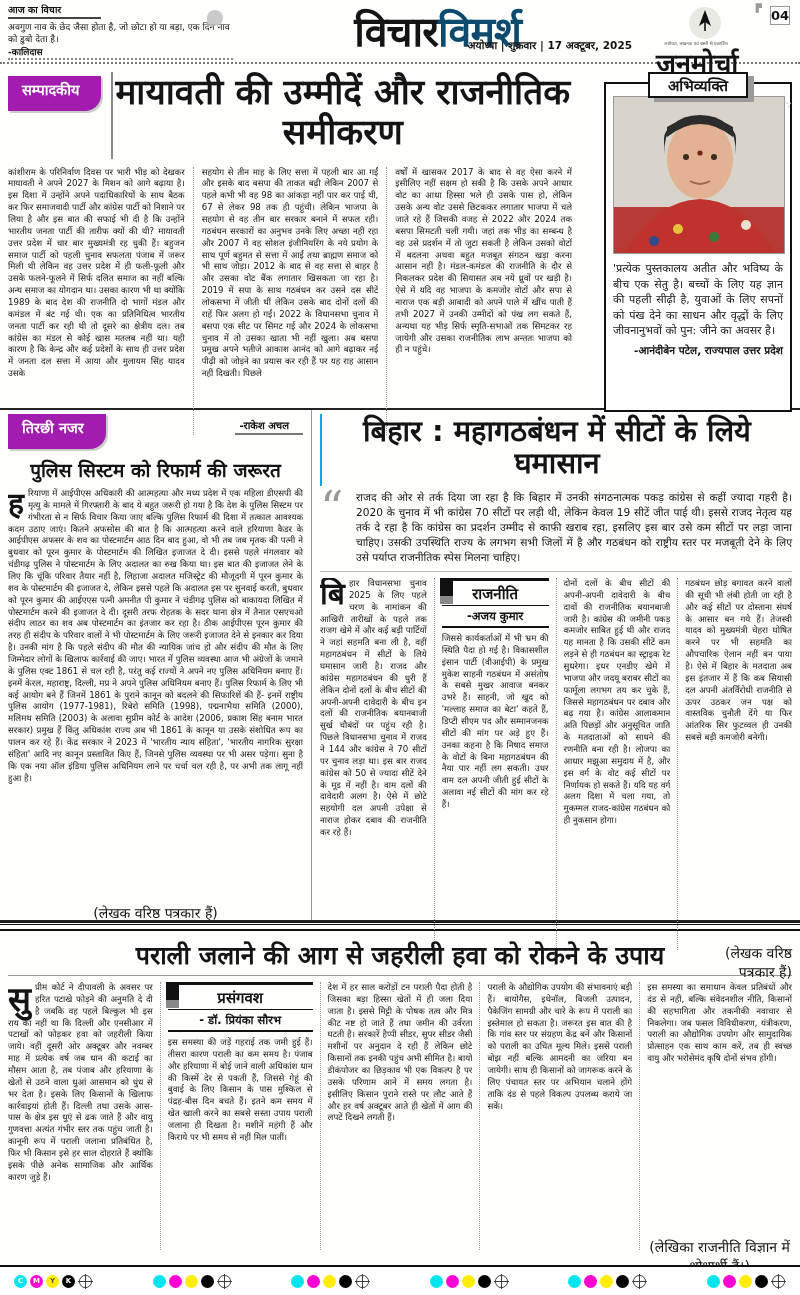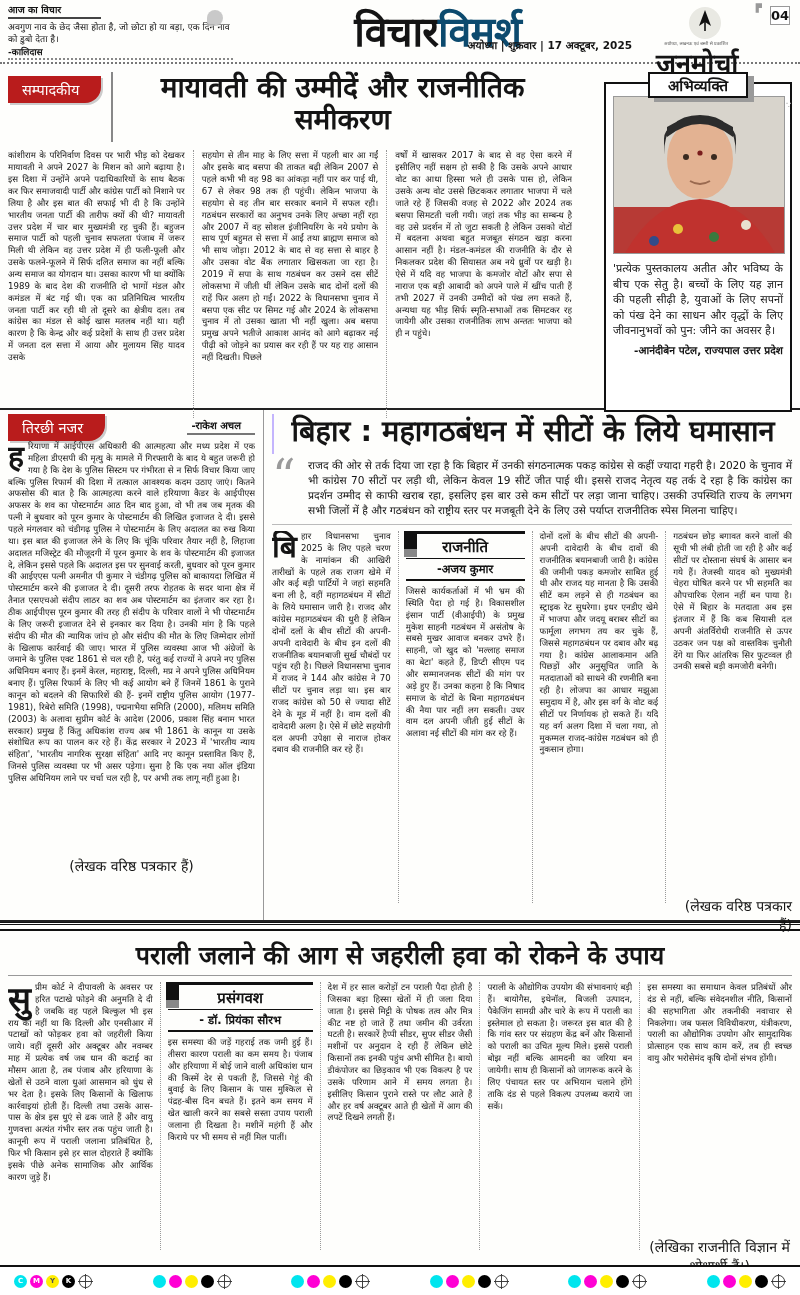--- a/index.html
+++ b/index.html
@@ -24,59 +24,59 @@
   .brand { width:150px; position:relative; padding-top:2px; }
   .brand .nibwrap { position:absolute; left:46px; top:2px; }
   .brand .pageno { position:absolute; right:2px; top:2px; border:1px solid #999; background:#fff;
                    font-weight:bold; font-size:13px; padding:1px 0; }
   .brand .corner { position:absolute; right:30px; top:0; font-size:8px; color:#999; }
   .brand .tagline { position:absolute; left:22px; top:36px; font-size:4.5px; color:#555; white-space:nowrap; }
   .brand .papername { position:absolute; left:14px; top:40px; font-size:27px; font-weight:bold;
                       letter-spacing:0; font-family:"DejaVu Serif", serif; }
 
   
-  .graytab { background:#b91c1c; color:#fff; font-weight:normal; font-size:14.5px;
-             padding:3px 22px 4px 14px; display:inline-block; border-radius:0 0 16px 0;
+  .graytab { background:#a21caf; color:#fff; font-weight:bold; font-size:14.5px;
+             padding:3px 22px 12px 14px; display:inline-block; border-radius:0 0 16px 0;
              box-shadow:2px 2px 0 #ccc; }
   .bodytxt { font-size:8.6px; line-height:1.38; text-align:justify; overflow:hidden; }
   .dropcap { float:left; font-size:30px; line-height:.9; font-weight:bold; padding:2px 4px 0 0; }
   .credit { font-weight:normal; font-size:14px; text-align:center; margin-top:17px; }
 
   
   .ed-band { display:flex; padding:8px 8px 6px 8px; border-bottom:2px solid #222; height:346px; }
   .ed-main { width:588px; padding-right:8px; }
   .ed-top { display:flex; align-items:flex-start; }
   .ed-top .graytab { margin-top:4px; }
-  .ed-headline { flex:1; text-align:center; font-size:28px; font-weight:bold; line-height:1.15;
+  .ed-headline { flex:1; text-align:center; font-size:35px; font-weight:bold; line-height:1.15;
                  border-left:2px solid #888; margin-left:10px; padding-bottom:6px; }
   .ed-cols { display:flex; margin-top:8px; }
   .ed-col { flex:1; height:268px; }
   .ed-col + .ed-col { border-left:1px dotted #999; margin-left:8px; padding-left:8px; }
 
   
   .expr { width:188px; border:2px solid #111; margin-top:10px; position:relative;
           padding:12px 7px 6px 7px; background:#fff; height:330px;margin-left:24px; }
   .expr-tabwrap { position:absolute; top:-12px; left:0; right:0; text-align:center; }
   .expr-tab { display:inline-block; background:#fff; border:2px solid #111; font-weight:bold;
               font-size:15px; padding:1px 18px; box-shadow:6px 4px 0 #9a9a9a; }
   .expr-dots { position:absolute; right:-3px; top:16px; color:#aaa; font-size:9px; letter-spacing:1px; }
   .photo { width:172px; height:158px; border:1px solid #999; overflow:hidden; }
   .expr-quote { font-size:11px; line-height:1.42; margin-top:7px; text-align:justify; }
   .expr-author { font-weight:bold; font-size:10.5px; text-align:right; margin-top:4px; }
 
   
   .mid-band { display:flex; height:512px; border-bottom:2px solid #222; }
-  .tn { width:264px; padding:4px 8px 4px 8px; border-right:1px solid #999; }
+  .tn { width:312px; padding:4px 8px 4px 8px; border-right:1px solid #999; }
   .tn-top { display:flex; justify-content:space-between; align-items:flex-start; }
   .tn-author { font-weight:bold; font-size:10px; border-bottom:2px solid #777; padding:4px 14px 1px 4px; }
   .tn-headline { text-align:center; font-size:19px; font-weight:bold; margin:8px 0 5px 0; }
   .tn-body { height:398px; }
   .bh { flex:1; padding:4px 8px; }
   .bh-headline { text-align:center; font-size:29px; font-weight:bold; line-height:1.1;
-                 border-left:2px solid #c4b5fd; padding:2px 0 6px 0; }
+                 border-left:2px solid #0ea5e9; padding:2px 0 6px 0; }
   .bh-stand { display:flex; margin-top:4px; border-bottom:1px solid #bbb; padding-bottom:6px; }
   .bh-qmark { width:36px; font-size:46px; color:#9a9a9a; line-height:.8; font-family:"DejaVu Serif", serif; }
   .bh-standtxt { flex:1; font-size:10.6px; line-height:1.42; text-align:justify; font-weight:500; }
   .bh-cols { display:flex; margin-top:6px; }
   .bh-col { flex:1; height:372px; }
   .bh-col + .bh-col { border-left:1px dotted #999; margin-left:7px; padding-left:7px; }
   .kickbox { border-top:3px solid #111; border-bottom:2px solid #111; margin-bottom:5px;
              position:relative; padding:2px 0 3px 0; text-align:center; }
   .kickbox::before { content:""; position:absolute; left:-2px; top:-3px; width:13px; height:26px;
                      background:linear-gradient(#111 70%, #888 70%); }
@@ -173,20 +173,21 @@
       <div class="expr-author">-आनंदीबेन पटेल, राज्यपाल उत्तर प्रदेश</div>
     </div>
   </div>
 
   <div class="mid-band">
     <div class="tn">
       <div class="tn-top">
         <span class="graytab">तिरछी नजर</span>
         <span class="tn-author">-राकेश अचल</span>
       </div>
+      <div class="tn-headline">पुलिस सिस्टम को रिफार्म की जरूरत</div>
       <div class="tn-body bodytxt">
         <span class="dropcap">ह</span><span>रियाणा में आईपीएस अधिकारी की आत्महत्या और मध्य प्रदेश में एक महिला डीएसपी की मृत्यु के मामले में गिरफ्तारी के बाद ये बहुत जरूरी हो गया है कि देश के पुलिस सिस्टम पर गंभीरता से न सिर्फ विचार किया जाए बल्कि पुलिस रिफार्म की दिशा में तत्काल आवश्यक कदम उठाए जाएं। कितने अफसोस की बात है कि आत्महत्या करने वाले हरियाणा कैडर के आईपीएस अफसर के शव का पोस्टमार्टम आठ दिन बाद हुआ, वो भी तब जब मृतक की पत्नी ने बुधवार को पूरन कुमार के पोस्टमार्टम की लिखित इजाजत दे दी। इससे पहले मंगलवार को चंडीगढ़ पुलिस ने पोस्टमार्टम के लिए अदालत का रुख किया था। इस बात की इजाजत लेने के लिए कि चूंकि परिवार तैयार नहीं है, लिहाजा अदालत मजिस्ट्रेट की मौजूदगी में पूरन कुमार के शव के पोस्टमार्टम की इजाजत दे, लेकिन इससे पहले कि अदालत इस पर सुनवाई करती, बुधवार को पूरन कुमार की आईएएस पत्नी अमनीत पी कुमार ने चंडीगढ़ पुलिस को बाकायदा लिखित में पोस्टमार्टम करने की इजाजत दे दी। दूसरी तरफ रोहतक के सदर थाना क्षेत्र में तैनात एसएचओ संदीप लाठर का शव अब पोस्टमार्टम का इंतजार कर रहा है। ठीक आईपीएस पूरन कुमार की तरह ही संदीप के परिवार वालों ने भी पोस्टमार्टम के लिए जरूरी इजाजत देने से इनकार कर दिया है। उनकी मांग है कि पहले संदीप की मौत की न्यायिक जांच हो और संदीप की मौत के लिए जिम्मेदार लोगों के खिलाफ कार्रवाई की जाए। भारत में पुलिस व्यवस्था आज भी अंग्रेजों के जमाने के पुलिस एक्ट 1861 से चल रही है, परंतु कई राज्यों ने अपने नए पुलिस अधिनियम बनाए हैं। इनमें केरल, महाराष्ट्र, दिल्ली, मप्र ने अपने पुलिस अधिनियम बनाए हैं। पुलिस रिफार्म के लिए भी कई आयोग बने हैं जिनमें 1861 के पुराने कानून को बदलने की सिफारिशें की हैं- इनमें राष्ट्रीय पुलिस आयोग (1977-1981), रिबेरो समिति (1998), पद्मनाभैया समिति (2000), मलिमथ समिति (2003) के अलावा सुप्रीम कोर्ट के आदेश (2006, प्रकाश सिंह बनाम भारत सरकार) प्रमुख हैं किंतु अधिकांश राज्य अब भी 1861 के कानून या उसके संशोधित रूप का पालन कर रहे हैं। केंद्र सरकार ने 2023 में 'भारतीय न्याय संहिता', 'भारतीय नागरिक सुरक्षा संहिता' आदि नए कानून प्रस्तावित किए हैं, जिनसे पुलिस व्यवस्था पर भी असर पड़ेगा। सुना है कि एक नया ऑल इंडिया पुलिस अधिनियम लाने पर चर्चा चल रही है, पर अभी तक लागू नहीं हुआ है।</span>
       </div>
       <div class="credit">(लेखक वरिष्ठ पत्रकार हैं)</div>
     </div>
     <div class="bh">
       <div class="bh-headline">बिहार : महागठबंधन में सीटों के लिये घमासान</div>
       <div class="bh-stand">
         <div class="bh-qmark">“</div>
         <div class="bh-standtxt">राजद की ओर से तर्क दिया जा रहा है कि बिहार में उनकी संगठनात्मक पकड़ कांग्रेस से कहीं ज्यादा गहरी है। 2020 के चुनाव में भी कांग्रेस 70 सीटों पर लड़ी थी, लेकिन केवल 19 सीटें जीत पाई थी। इससे राजद नेतृत्व यह तर्क दे रहा है कि कांग्रेस का प्रदर्शन उम्मीद से काफी खराब रहा, इसलिए इस बार उसे कम सीटों पर लड़ा जाना चाहिए। उसकी उपस्थिति राज्य के लगभग सभी जिलों में है और गठबंधन को राष्ट्रीय स्तर पर मजबूती देने के लिए उसे पर्याप्त राजनीतिक स्पेस मिलना चाहिए।</div>

